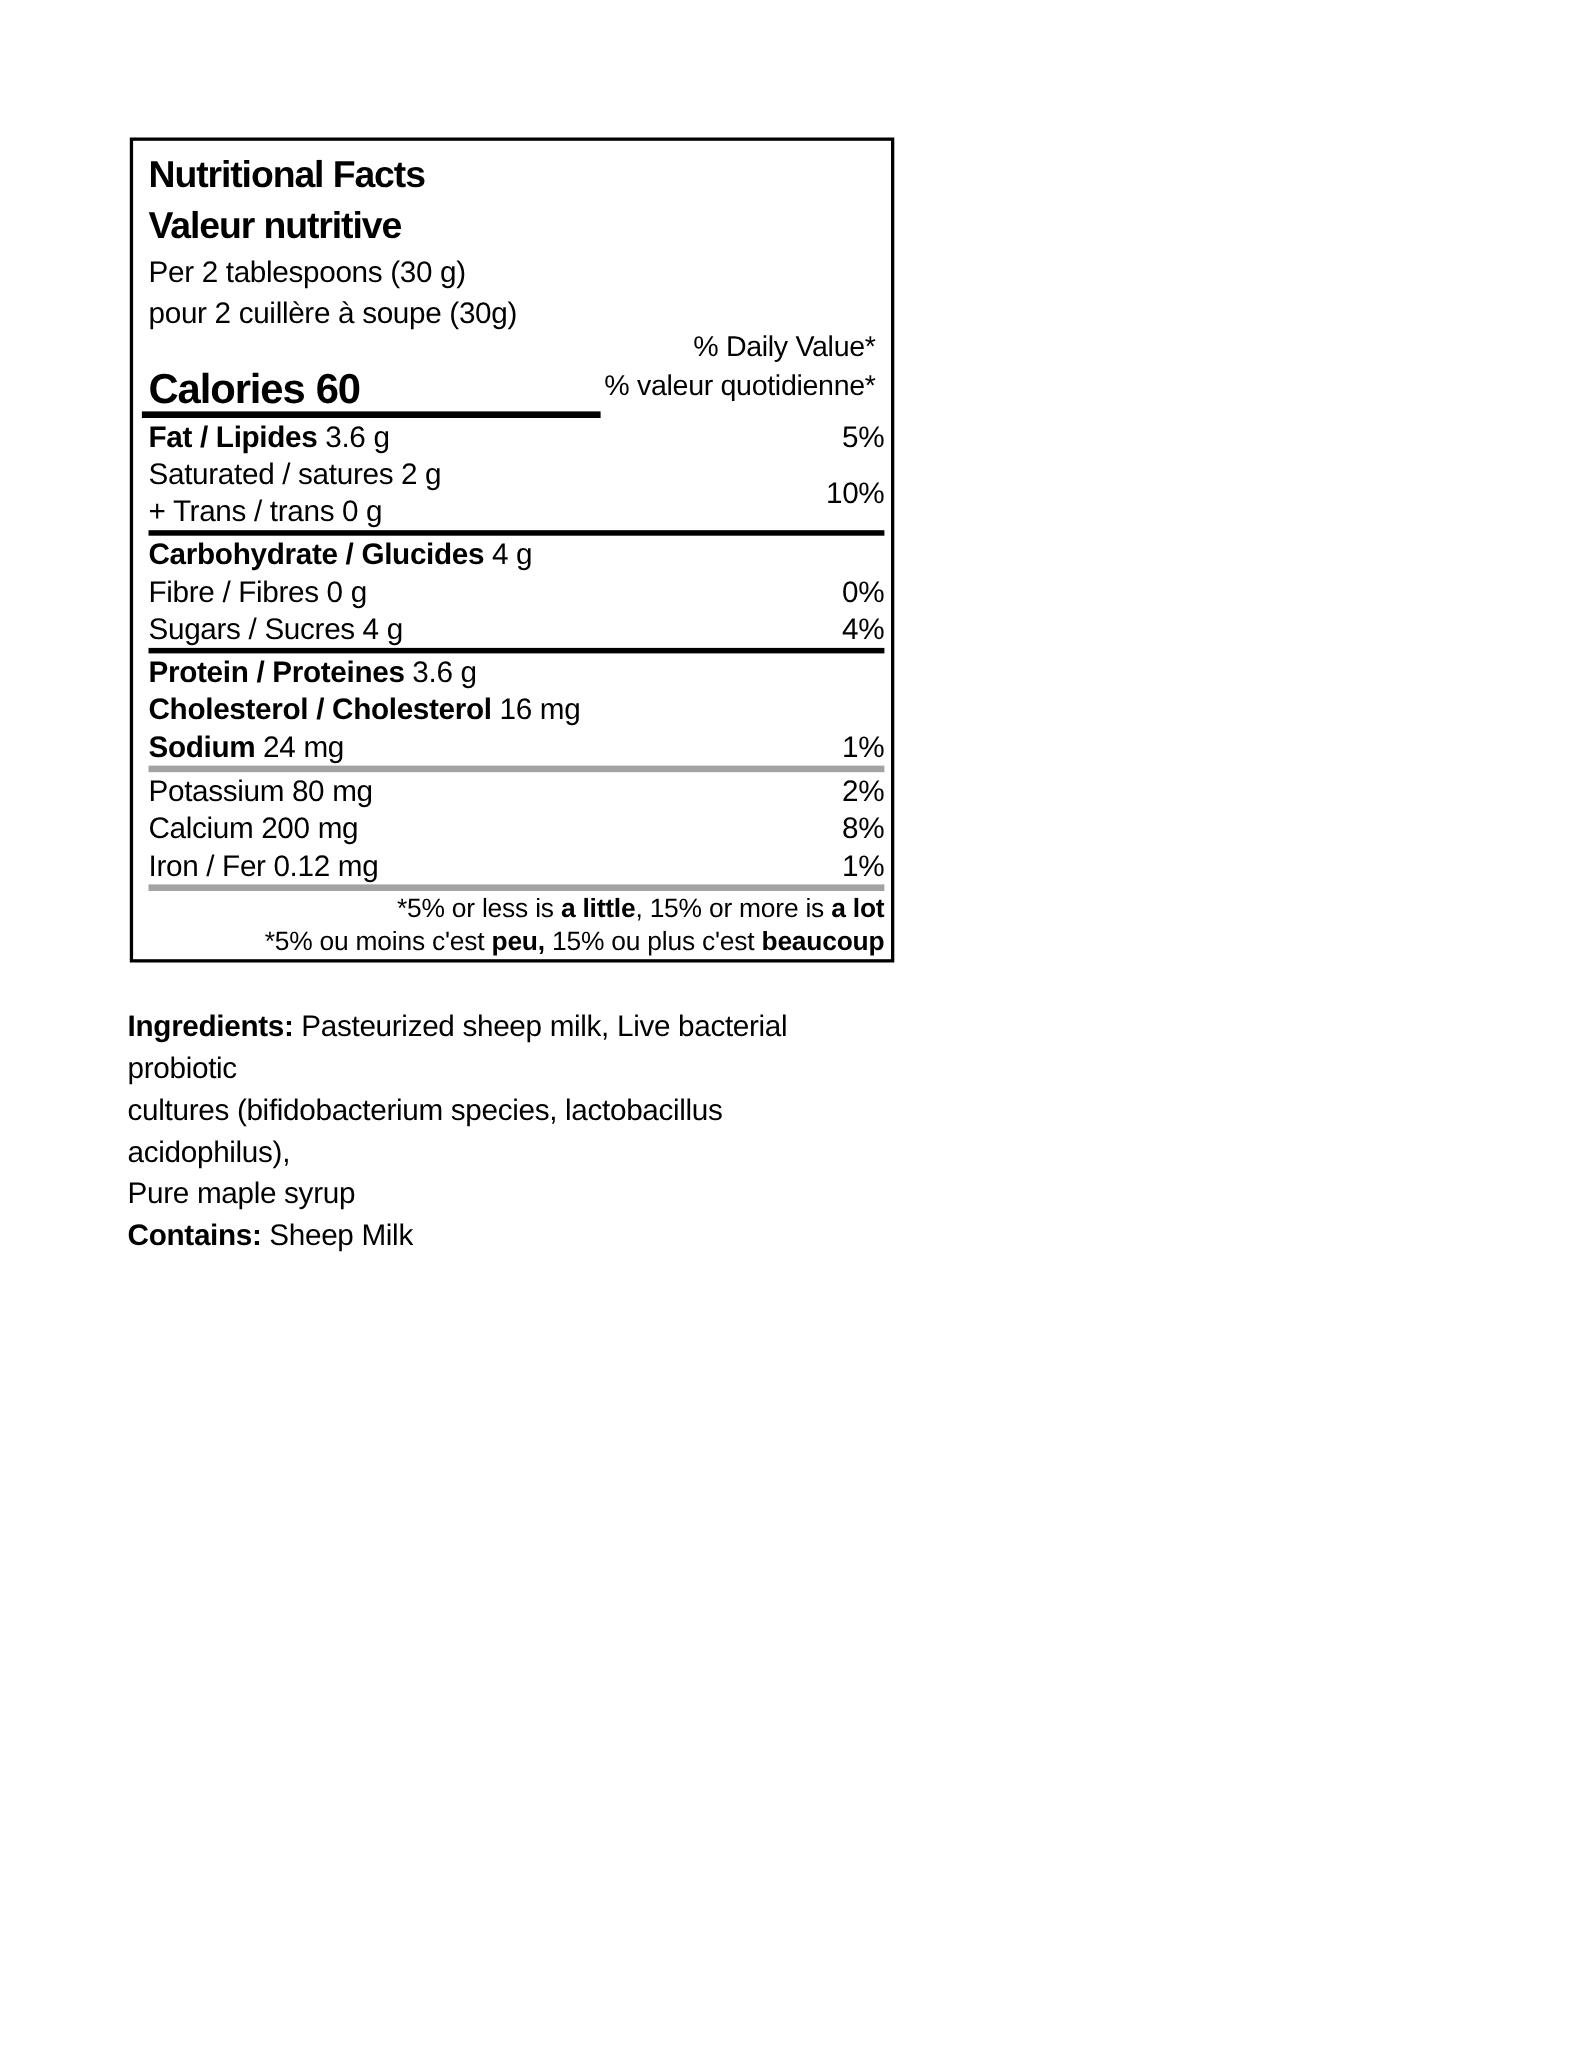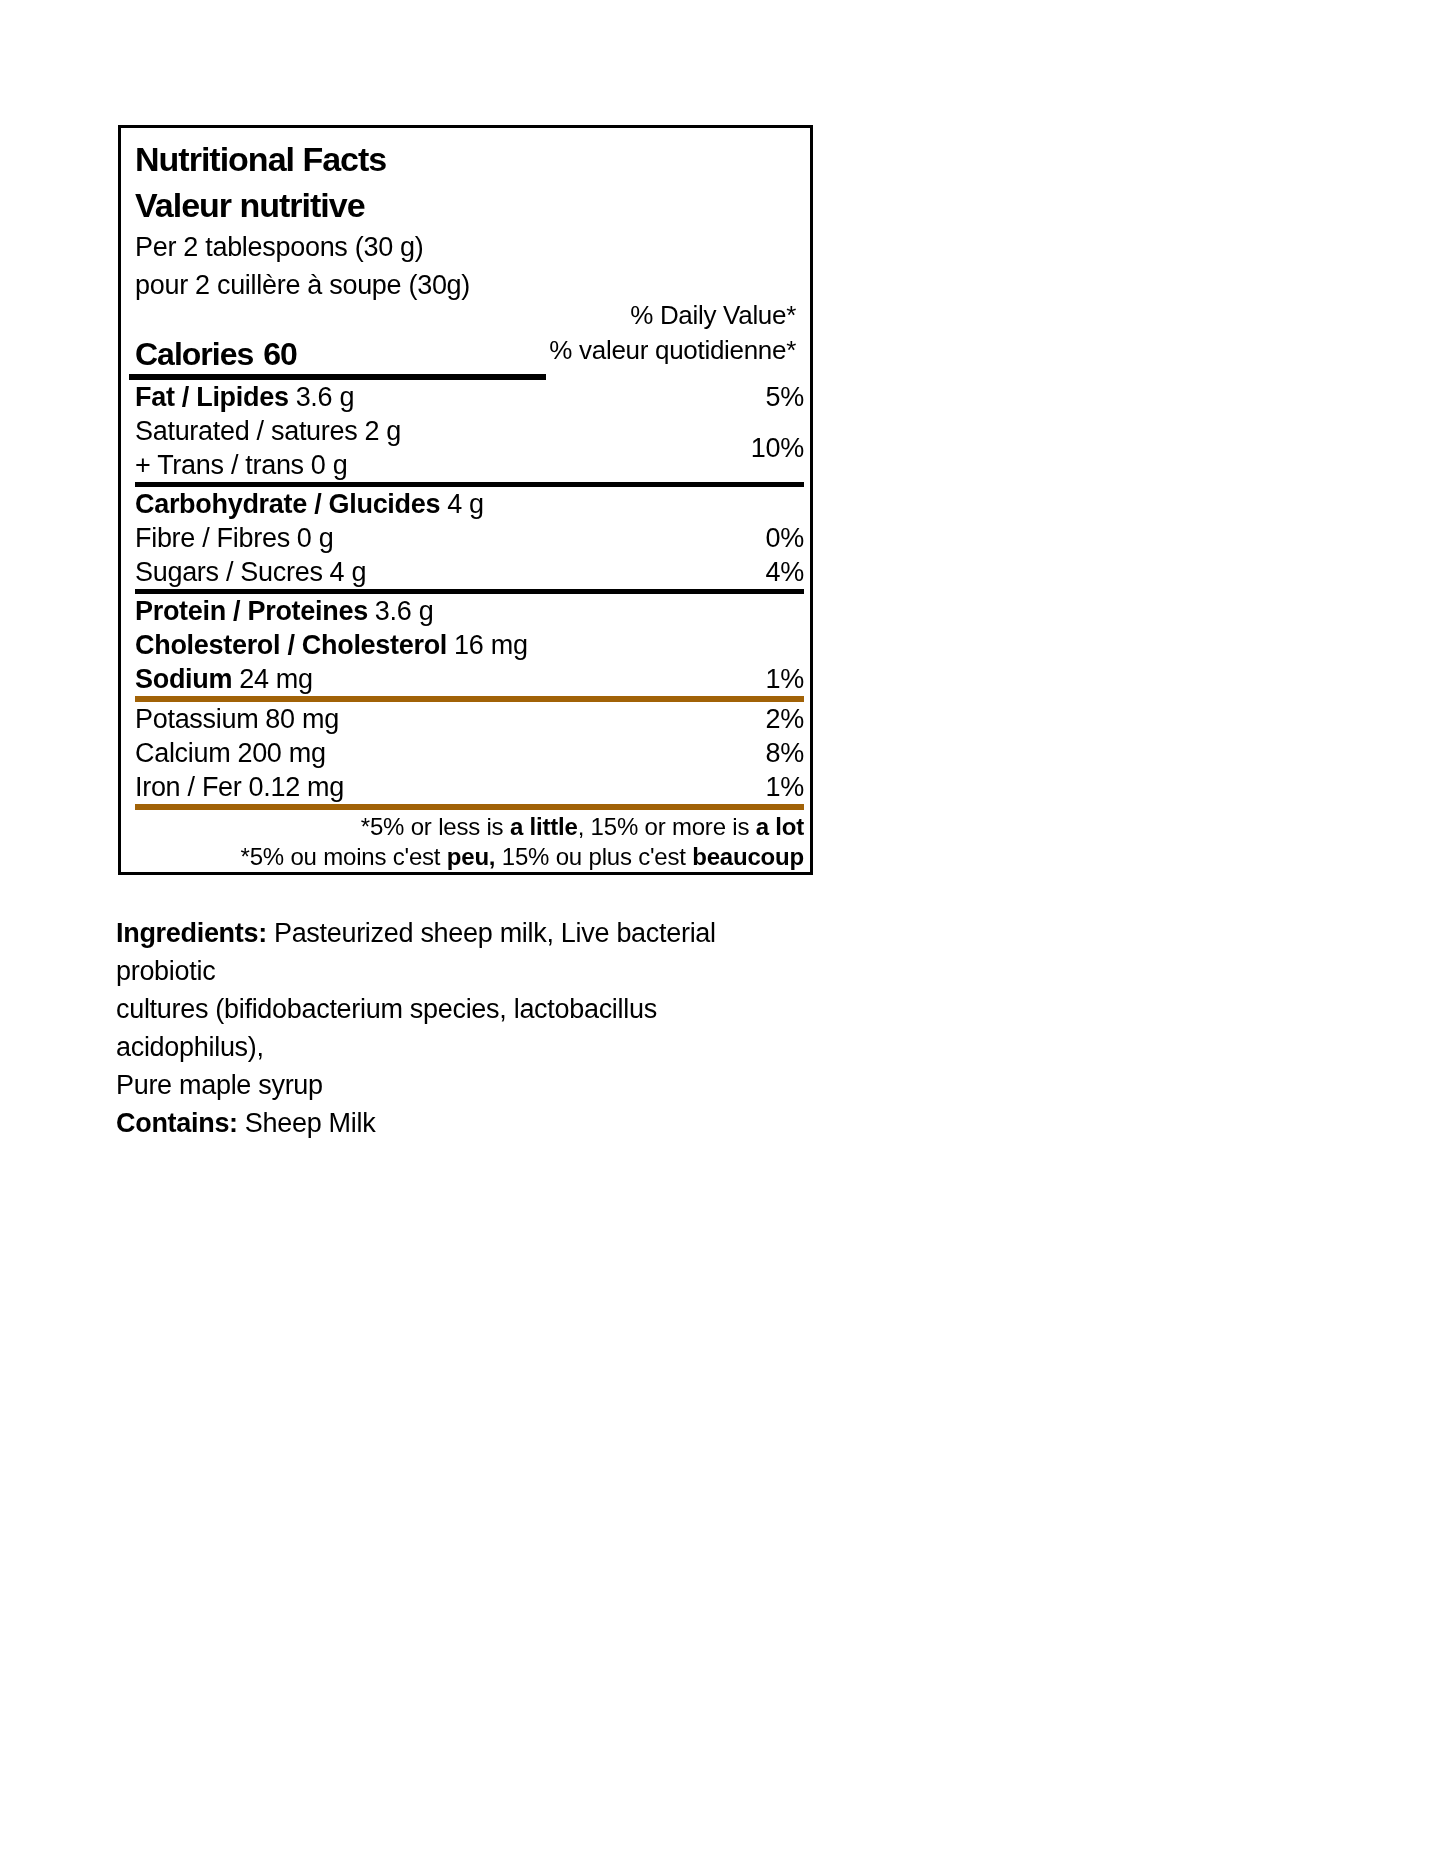--- a/index.html
+++ b/index.html
@@ -13,25 +13,25 @@
     position:absolute; left:118px; top:125px; width:695px;
     border:3px solid #000; background:#fff;
     padding:8px 6px 0 14px;
   }
   .nf-title { font-size:34px; font-weight:700; line-height:46px; letter-spacing:-1px; }
   .nf-serving { font-size:27px; line-height:38px; }
   .dv-block {
     position:absolute; top:170px; right:14px;
     text-align:right; font-size:26px; line-height:35px;
   }
-  .nf-calories { margin-top:30px; line-height:40px; font-size:32px; font-weight:700; letter-spacing:-1px; }
+  .nf-calories { margin-top:30px; line-height:40px; font-size:38px; font-weight:700; letter-spacing:-1px; }
   .nf-calories .cal-value { margin-left:10px; }
   .cal-underline { height:6px; background:#000; width:417px; margin-left:-6px; }
   .group { border-bottom:5px solid #000; }
-  .group.thick { border-bottom:6px solid #a16207; }
+  .group.thick { border-bottom:6px solid #a3a3a3; }
   .row { display:flex; justify-content:space-between; align-items:baseline; font-size:27px; line-height:34px; }
   .row-name.bold { font-weight:700; }
   .row-name { margin-right:7px; }
   .subrows { display:flex; justify-content:space-between; align-items:center; }
   .pct { font-size:27px; }
   .nf-footer { font-size:24px; line-height:30px; padding:2px 0 0 0; letter-spacing:-0.2px;text-align:right; }
   .b { font-weight:700; }
   .ingredients {
     position:absolute; left:116px; top:914px; width:680px;
     font-size:27px; line-height:38px;

